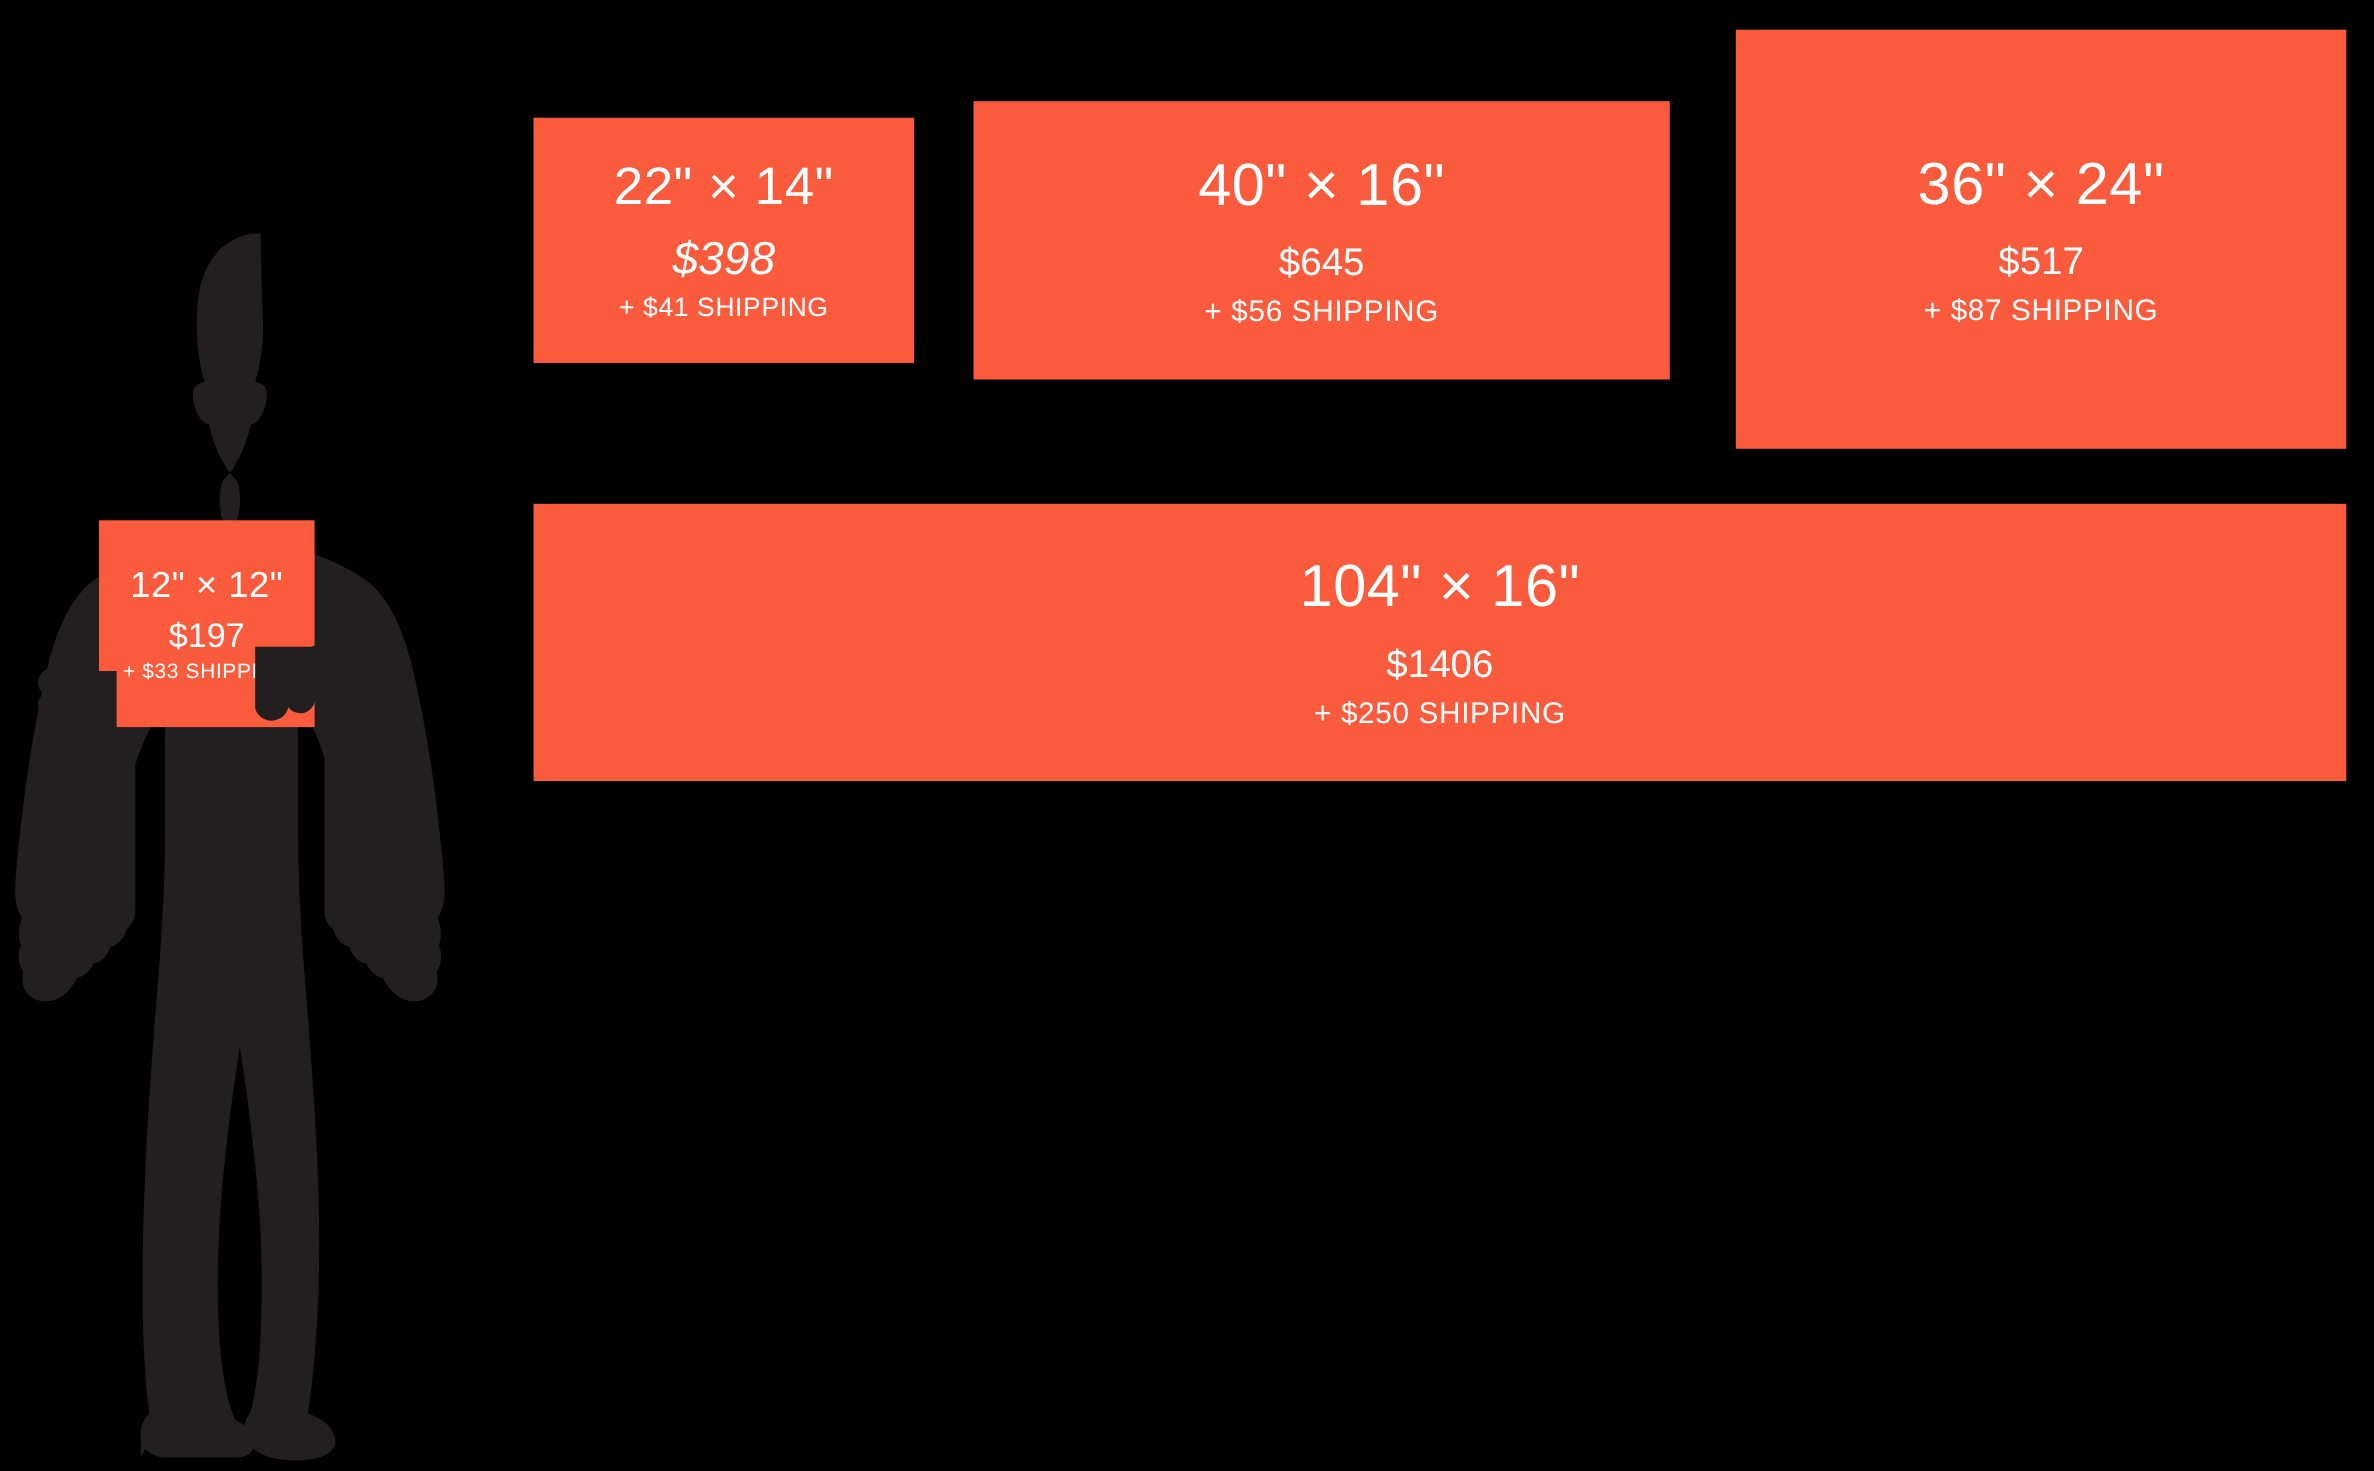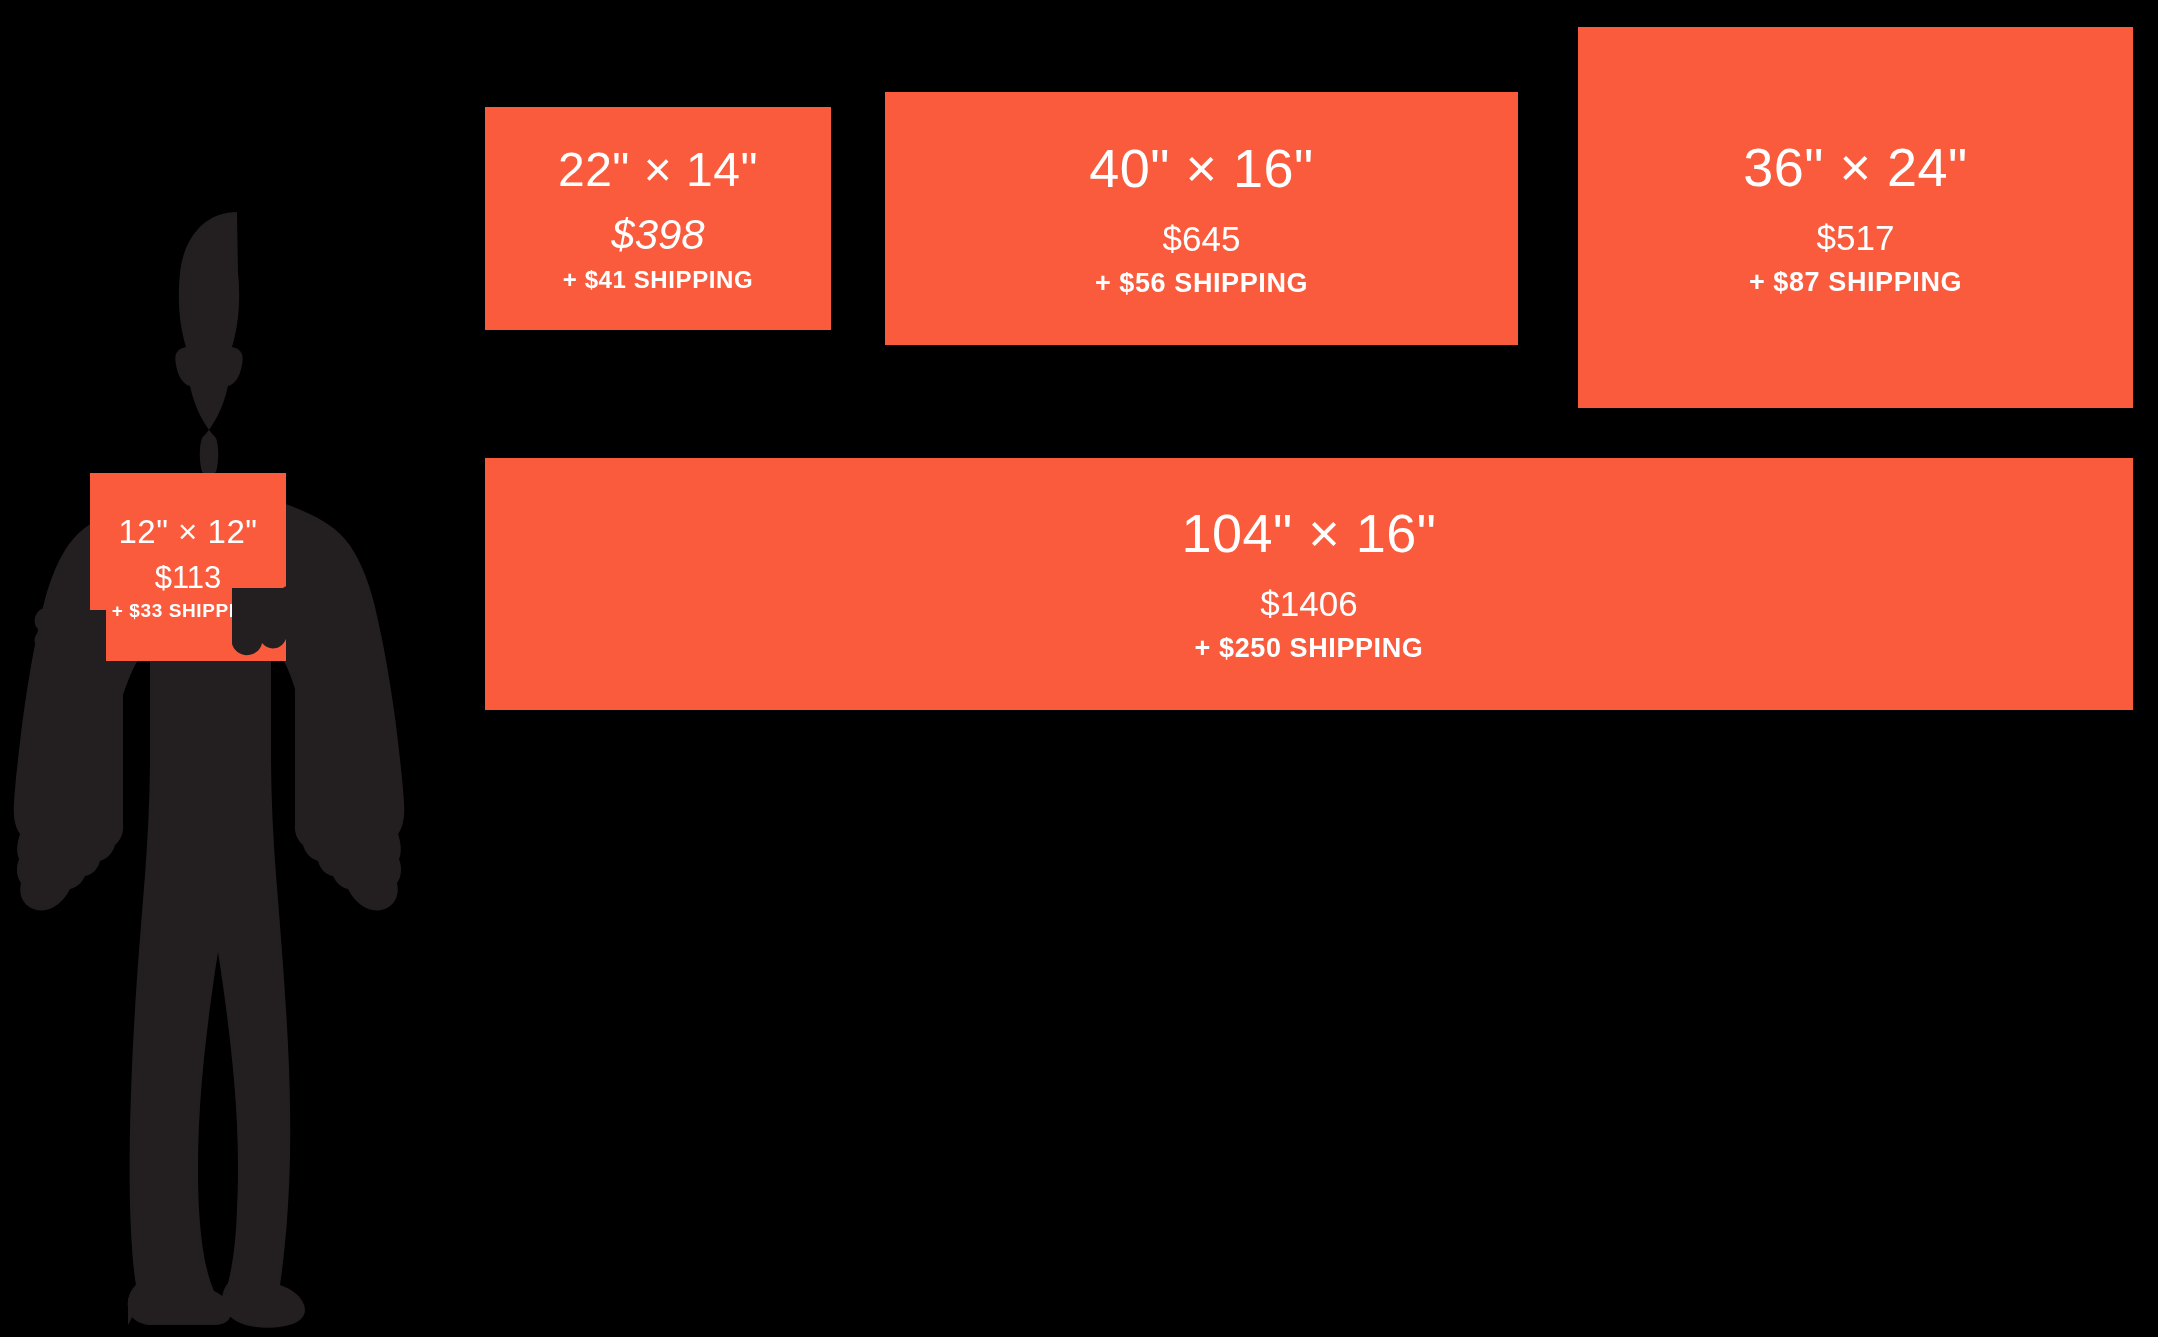--- a/index.html
+++ b/index.html
@@ -50,21 +50,21 @@
     margin-bottom: 26px;
   }
   .size-panel .price {
     font-size: 35px;
     font-weight: 300;
     white-space: nowrap;
     margin-bottom: 14px;
   }
   .size-panel .shipping {
     font-size: 27px;
-    font-weight: 700;
+    font-weight: 400;
     letter-spacing: 0.6px;
     white-space: nowrap;
   }
 
   
   #panel-22x14 { left: 485px; top: 107px; width: 346px; height: 223px; }
   #panel-22x14 .dim { font-size: 48px; margin-bottom: 20px; }
   #panel-22x14 .price { font-size: 42px; margin-bottom: 12px; font-style: italic; }
   #panel-22x14 .shipping { font-size: 24px; }
 
@@ -203,21 +203,21 @@
   </div>
 
   <div class="size-panel" id="panel-104x16">
     <div class="dim">104" × 16"</div>
     <div class="price">$1406</div>
     <div class="shipping">+ $250 SHIPPING</div>
   </div>
 
   <div class="size-panel" id="panel-12x12">
     <div class="dim">12" × 12"</div>
-    <div class="price">$113</div>
+    <div class="price">$197</div>
     <div class="shipping">+ $33 SHIPPING</div>
   </div>
 
   <div id="hands-overlay">
     <svg viewBox="0 0 420 260" xmlns="http://www.w3.org/2000/svg" aria-hidden="true">
       <g fill="#231f20">
 
         <path d="M52,170
                  C46,167 40,168 37,173
                  C33,179 34,187 40,191

